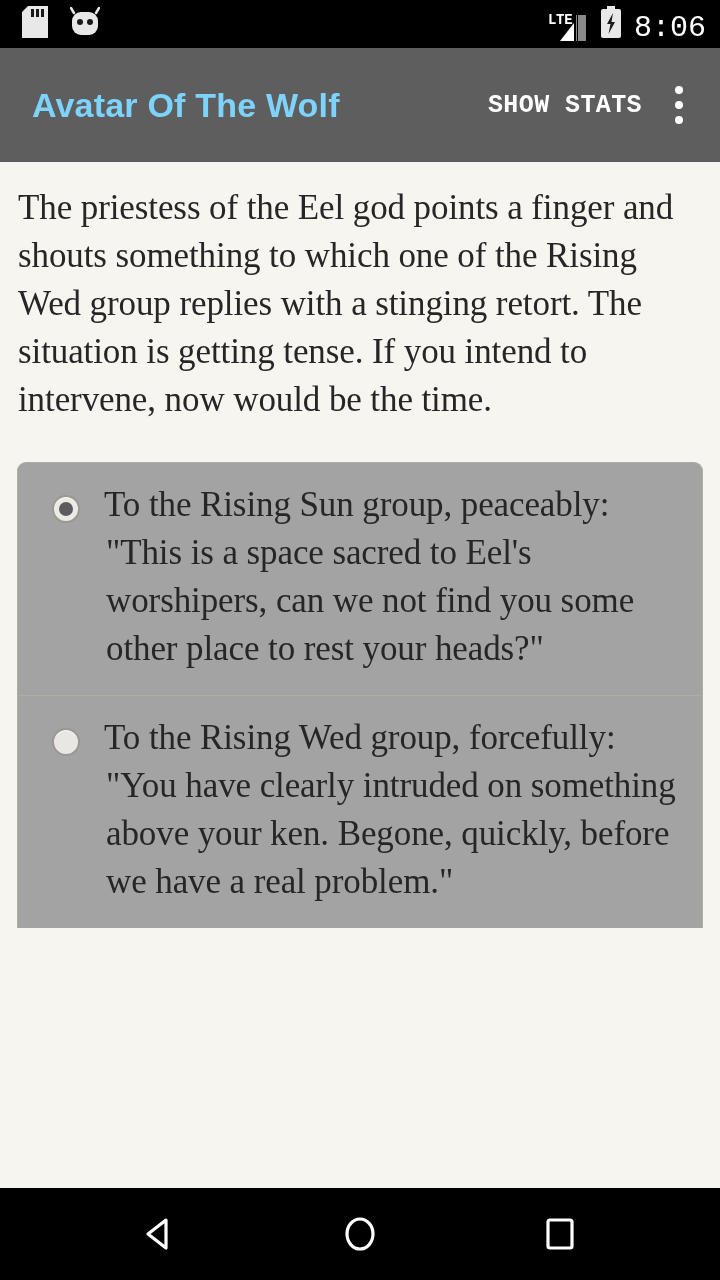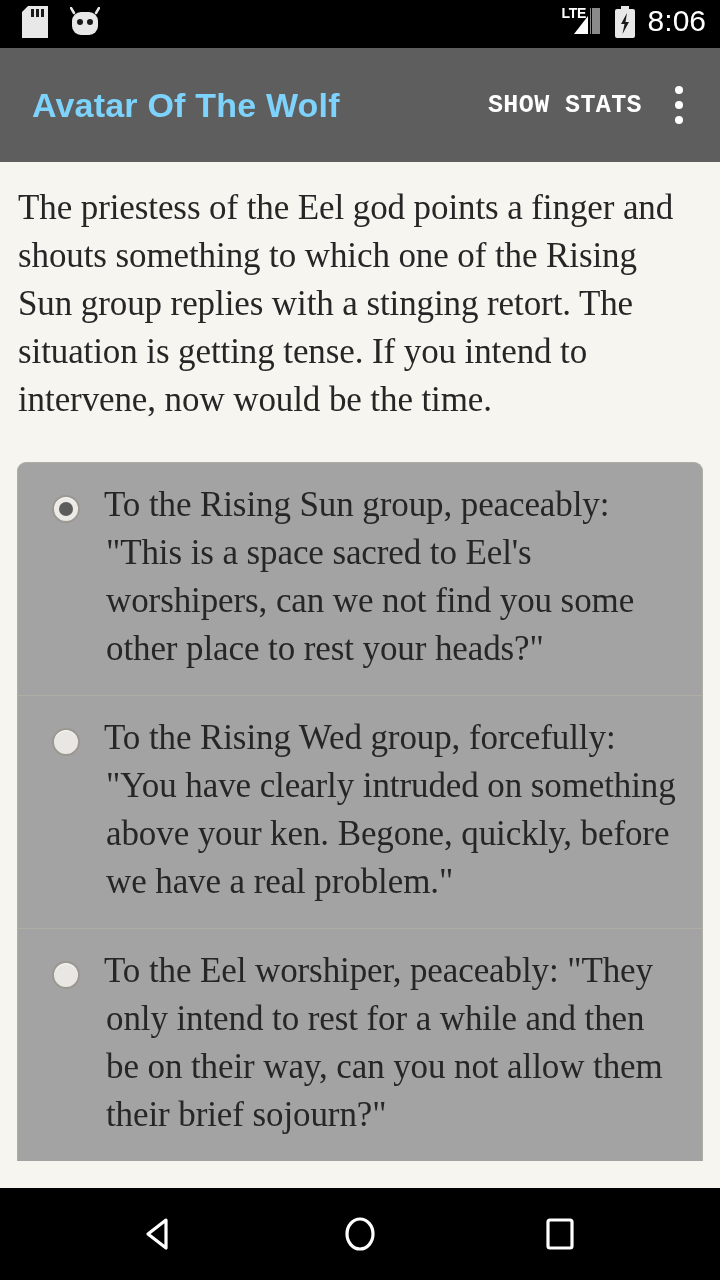--- a/index.html
+++ b/index.html
@@ -35,22 +35,23 @@
     flex: 0 0 48px;
   }
   .status-left {
     display: flex;
     align-items: center;
     gap: 22px;
   }
   .status-spacer { flex: 1 1 auto; }
   .status-right {
     display: flex;
-    align-items: flex-start;
+    align-items: flex-end;
     gap: 10px;
+    font-family: Liberation Mono, monospace;
   }
   .sim-icon { display: block; }
   .android-icon { display: block; }
   .lte-signal {
     display: flex;
     align-items: flex-end;
     position: relative;
     width: 42px;
     height: 30px;
   }
@@ -265,38 +266,34 @@
     <button class="action-show-stats">SHOW STATS</button>
     <div class="overflow-menu">
       <span class="dot"></span>
       <span class="dot"></span>
       <span class="dot"></span>
     </div>
   </div>
 
   <div class="content">
 
-    <div class="story-text">The priestess of the Eel god points a finger and shouts something to which one of the Rising Sun group replies with a stinging retort. The situation is getting tense. If you intend to intervene, now would be the time.</div>
+    <div class="story-text">The priestess of the Eel god points a finger and shouts something to which one of the Rising Wed group replies with a stinging retort. The situation is getting tense. If you intend to intervene, now would be the time.</div>
 
     <div class="choices-card">
 
       <div class="choice-row">
         <span class="radio checked"></span>
         <span class="choice-text">To the Rising Sun group, peaceably: "This is a space sacred to Eel's worshipers, can we not find you some other place to rest your heads?"</span>
       </div>
 
       <div class="choice-row">
         <span class="radio"></span>
         <span class="choice-text">To the Rising Wed group, forcefully: "You have clearly intruded on something above your ken. Begone, quickly, before we have a real problem."</span>
       </div>
 
-      <div class="choice-row">
-        <span class="radio"></span>
-        <span class="choice-text">To the Eel worshiper, peaceably: "They only intend to rest for a while and then be on their way, can you not allow them their brief sojourn?"</span>
-      </div>
 
     </div>
   </div>
 
   <div class="nav-bar">
     <div class="nav-btn">
       <svg width="42" height="42" viewBox="0 0 42 42">
         <path d="M27 7 L9 21 L27 35 Z" fill="none" stroke="#ffffff" stroke-width="3.2" stroke-linejoin="round"></path>
       </svg>
     </div>

